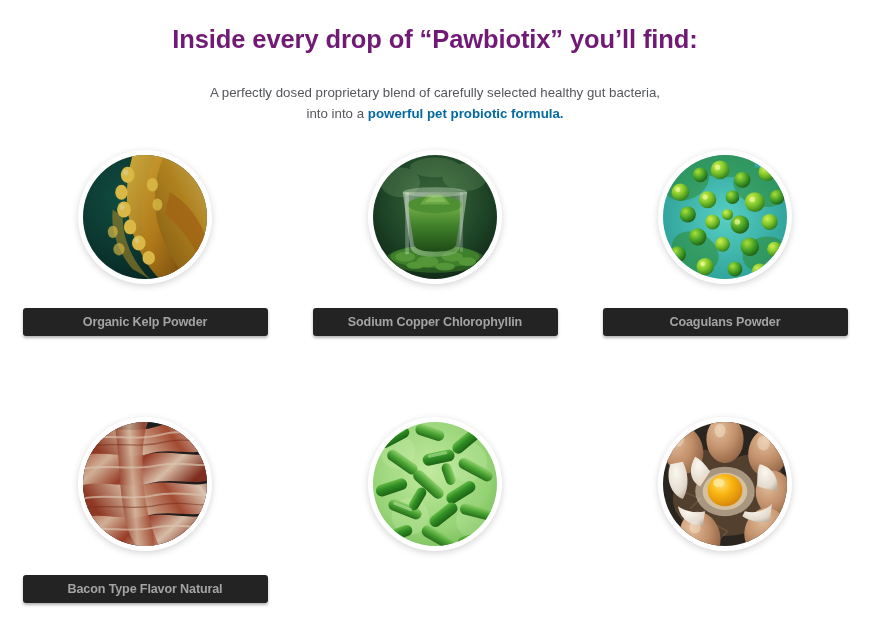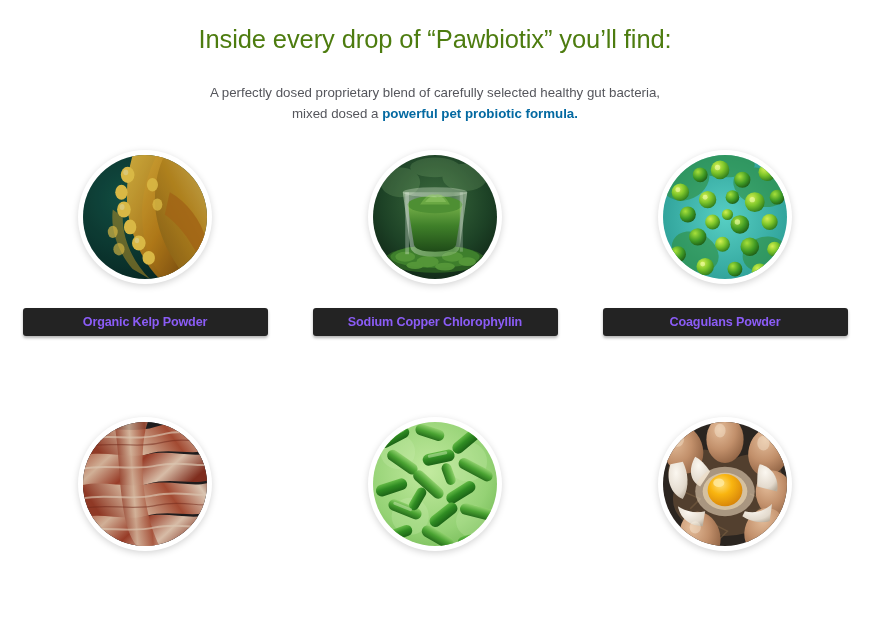--- a/index.html
+++ b/index.html
@@ -18,22 +18,22 @@
     width: 870px;
     height: 643px;
     background: #ffffff;
   }
 
   
   .header { padding-top: 24px; text-align: center; }
 
   .page-title {
     font-size: 25.5px;
-    font-weight: normal;
-    color: #4d7c0f;
+    font-weight: bold;
+    color: #701a75;
     letter-spacing: -0.1px;
     line-height: 1.25;
   }
 
   .subtitle {
     margin-top: 26px;
     font-size: 13.3px;
     line-height: 1.62;
     color: #55565c;
     font-weight: 400;
@@ -87,37 +87,37 @@
     height: 28px;
     background: #232323;
     border-radius: 3px;
     display: flex;
     align-items: center;
     justify-content: center;
     box-shadow: 0 2px 3px rgba(0,0,0,0.30);
   }
 
   .label-text {
-    color: #8b5cf6;
+    color: #a3a3a3;
     font-size: 12.6px;
     font-weight: bold;
     letter-spacing: -0.15px;
     white-space: nowrap;
   }
 </style>
 </head>
 <body>
 
 <div class="page">
 
   <div class="header">
     <h1 class="page-title">Inside every drop of “Pawbiotix” you’ll find:</h1>
     <p class="subtitle">
       <span>A perfectly dosed proprietary blend of carefully selected healthy gut bacteria,</span><br>
-      <span>mixed dosed a </span><span class="strong">powerful pet probiotic formula.</span>
+      <span>into into a </span><span class="strong">powerful pet probiotic formula.</span>
     </p>
   </div>
 
   <div class="grid">
 
     <div class="card">
       <div class="thumb-wrap">
         <div class="thumb">
           <svg viewBox="0 0 100 100" preserveAspectRatio="xMidYMid slice">
             <defs>
@@ -326,20 +326,23 @@
               <path d="M-2 88 C16 83 36 90 58 85 C78 81 94 87 104 84"></path>
             </g>
             <g stroke="#7d2c1d" stroke-width="1" fill="none" opacity="0.5">
               <path d="M-2 20 C22 15 44 22 66 16 C84 12 98 18 104 15"></path>
               <path d="M-2 70 C18 65 40 72 60 67 C80 63 96 69 104 66"></path>
             </g>
             <rect width="100" height="100" fill="#000" opacity="0.10"></rect>
           </svg>
         </div>
       </div>
+      <div class="label-pill">
+        <span class="label-text">Bacon Type Flavor Natural</span>
+      </div>
     </div>
 
     <div class="card">
       <div class="thumb-wrap">
         <div class="thumb">
           <svg viewBox="0 0 100 100" preserveAspectRatio="xMidYMid slice">
             <defs>
               <radialGradient id="bbg" cx="45%" cy="40%" r="75%">
                 <stop offset="0%" stop-color="#c2ea9f"></stop>
                   <stop offset="65%" stop-color="#95d275"></stop>

